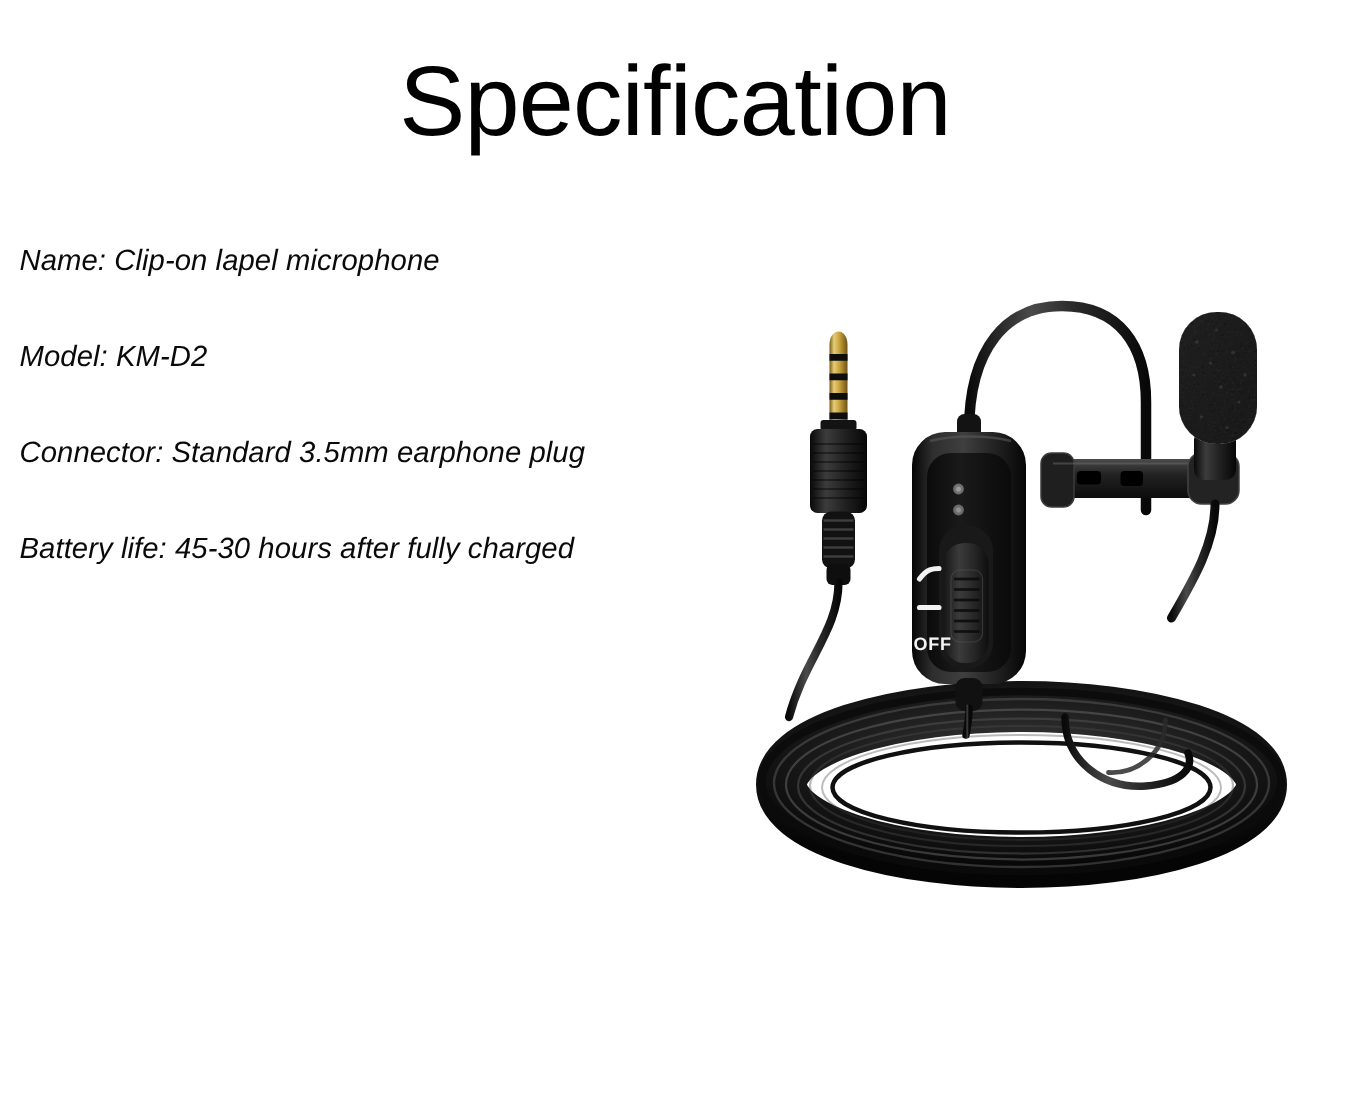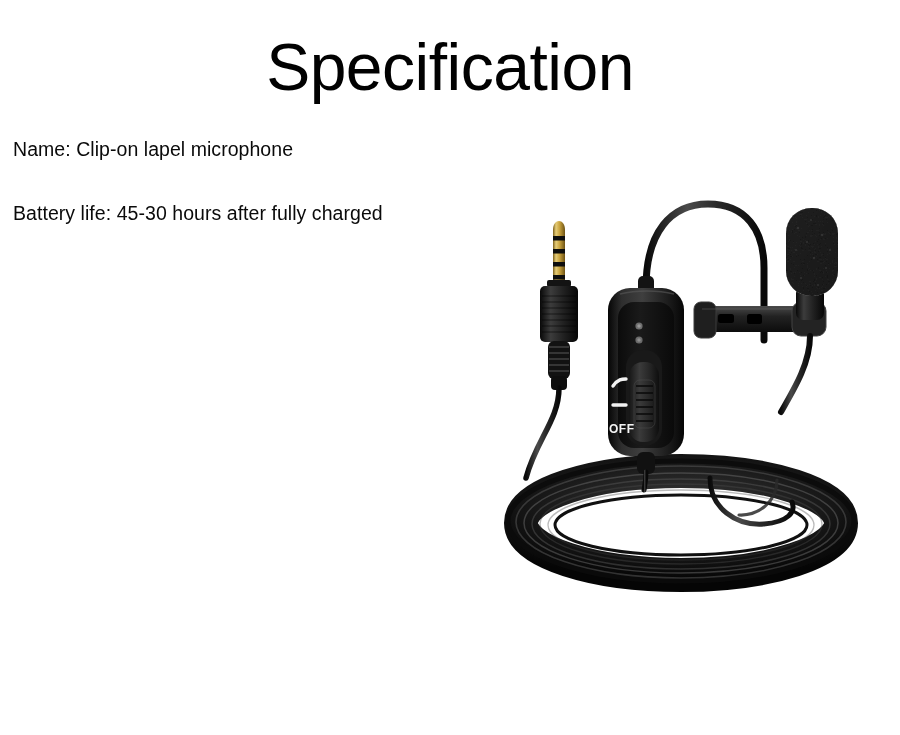--- a/index.html
+++ b/index.html
@@ -29,22 +29,23 @@
     line-height: 1;
     letter-spacing: -0.5px;
     color: #010101;
     white-space: nowrap;
   }
 
   
   #spec-list {
     position: absolute;
     left: 13px;
-    top: 140px;
+    top: 165px;
     width: 700px;
+    font-style: italic;
   }
   .spec-line {
     font-size: 19.5px;
     line-height: 1;
     height: 64px;
     color: #0a0a0a;
     white-space: nowrap;
     letter-spacing: 0.05px;
   }
 
@@ -60,20 +61,22 @@
 </style>
 </head>
 <body>
 
 <div id="page">
 
   <div id="title">Specification</div>
 
   <div id="spec-list">
     <div class="spec-line">Name: Clip-on lapel microphone</div>
+    <div class="spec-line">Model: KM-D2</div>
+    <div class="spec-line">Connector: Standard 3.5mm earphone plug</div>
     <div class="spec-line">Battery life: 45-30 hours after fully charged</div>
   </div>
 
   <div id="product">
     <svg width="420" height="420" viewBox="0 0 420 420" xmlns="http://www.w3.org/2000/svg">
       <defs>
         <linearGradient id="gBody" x1="0" y1="0" x2="1" y2="0">
           <stop offset="0%" stop-color="#050505"></stop>
           <stop offset="18%" stop-color="#2e2e2e"></stop>
           <stop offset="45%" stop-color="#3f3f3f"></stop>

